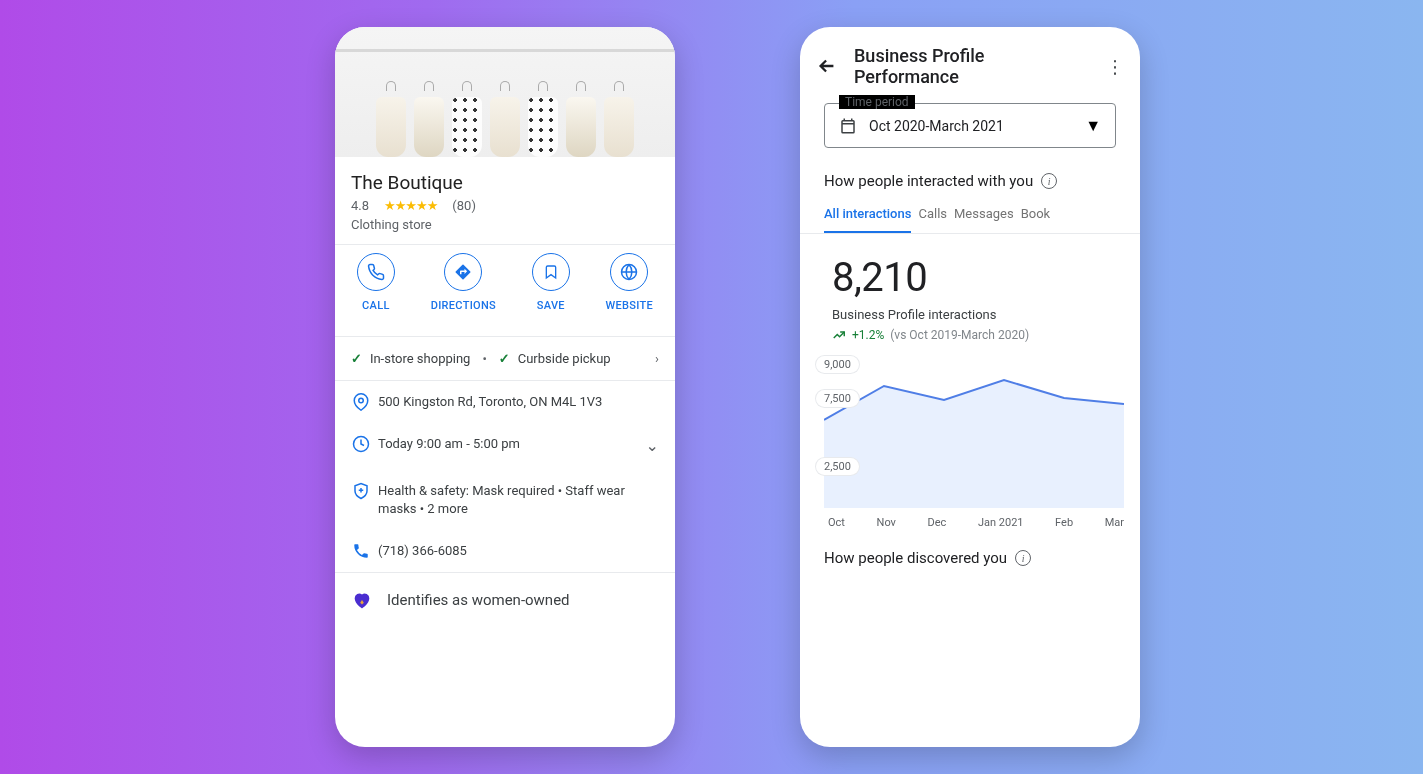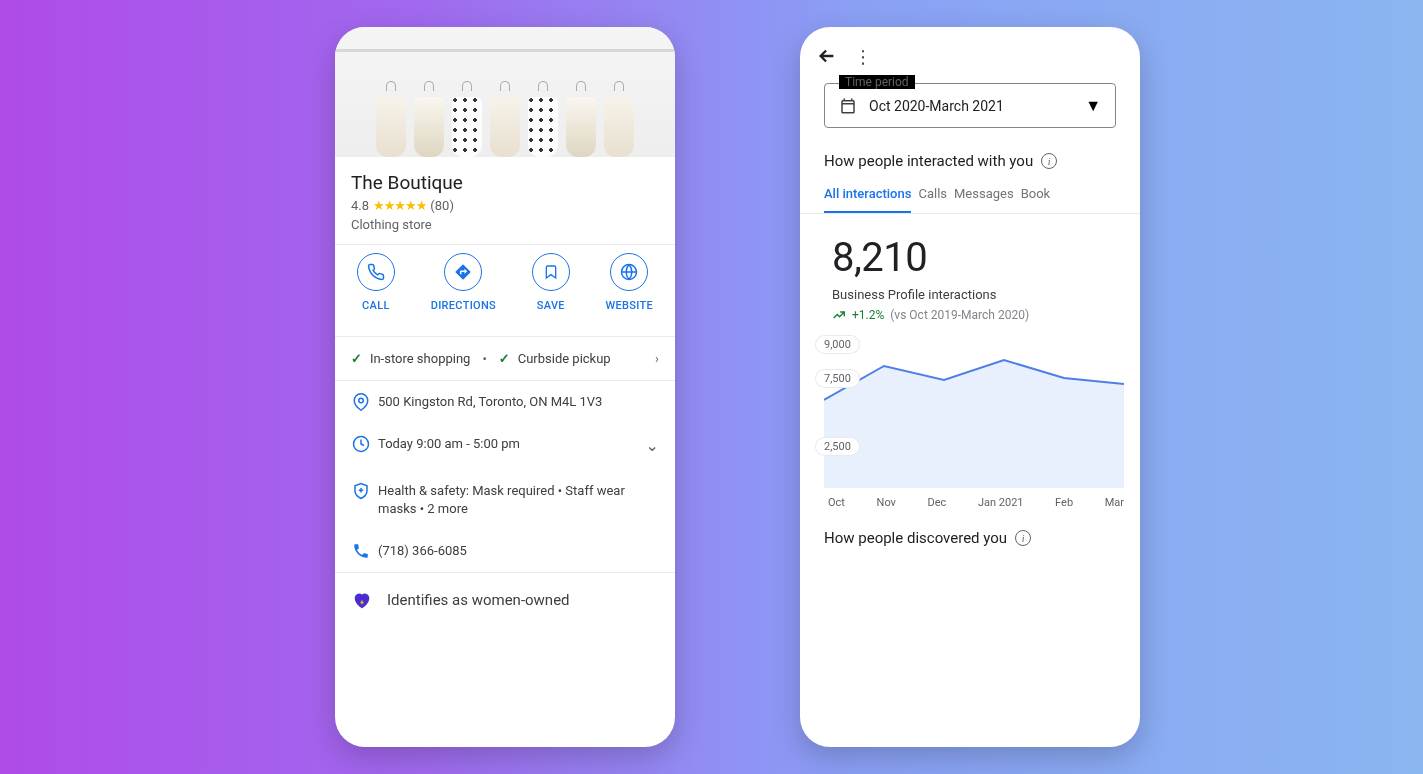--- a/index.html
+++ b/index.html
@@ -36,21 +36,21 @@
 }
 .hanger { width: 38px; height: 78px; position: relative; }
 .garment { position:absolute; top:18px; left:4px; width:30px; height:60px; border-radius:6px 6px 12px 12px; }
 .g1 { background: linear-gradient(#f7f3ea,#e8e0d0); }
 .g2 { background: radial-gradient(circle at 30% 30%, #333 2px, #fdfdfd 2px) 0 0/10px 10px; }
 .g3 { background: linear-gradient(#faf7f0,#ded6c2); }
 .hook{position:absolute;top:2px;left:50%;width:10px;height:10px;border:1.5px solid #aaa;border-bottom:none;border-radius:50% 50% 0 0;transform:translateX(-50%);}
 .rail{position:absolute;top:22px;left:0;right:0;height:3px;background:#d8d8d8;}
 .listing-head { padding: 14px 16px 12px; }
 .biz-name { font-size: 19px; color: #222; margin-bottom: 4px; }
-.rating-row { display:flex; align-items:center; gap:4px; font-size:13px; color:#5f6368; margin-bottom:4px;}
+.rating-row { display:flex; align-items:center; gap:15px; font-size:13px; color:#5f6368; margin-bottom:4px;}
 .stars { color: #fbbc04; font-size:13px; letter-spacing:-1px;}
 .cat { font-size:13px; color:#5f6368; }
 .actions { display:flex; justify-content:space-around; padding:8px 4px 24px; border-top:1px solid #e8eaed; border-bottom:1px solid #e8eaed;}
 .act { display:flex; flex-direction:column; align-items:center; gap:8px; cursor:pointer;}
 .act-circle{width:38px;height:38px;border:1.5px solid #1a73e8;border-radius:50%;display:flex;align-items:center;justify-content:center;color:#1a73e8;}
 .act-label{font-size:11px;font-weight:500;color:#1a73e8;letter-spacing:0.3px;}
 .feat-row{display:flex;align-items:center;gap:8px;padding:14px 16px;border-bottom:1px solid #e8eaed;font-size:13px;color:#3c4043;}
 .check{color:#188038;font-weight:bold;}
 .dot-sep{color:#5f6368;margin:0 4px;}
 .chev{margin-left:auto;color:#5f6368;}
@@ -230,20 +230,21 @@
   </div>
 </div>
 
 <div class="phone">
   <div class="p2-header">
     <span>
       <svg width="22" height="22" viewBox="0 0 24 24" fill="none" stroke="#202124" stroke-width="2.5">
           <path d="M19 12H5M11 18l-6-6 6-6"></path>
         </svg>
     </span>
+    <span class="p2-title">Business Profile Performance</span>
     <span class="dots">⋮</span>
   </div>
 
   <div class="time-wrap">
     <div class="time-field">
       <span class="time-legend">Time period</span>
       <span>
         <svg width="18" height="18" viewBox="0 0 24 24" fill="#3c4043">
             <path d="M19 4h-1V2h-2v2H8V2H6v2H5a2 2 0 0 0-2 2v14a2 2 0 0 0 2 2h14a2 2 0 0 0 2-2V6a2 2 0 0 0-2-2zm0 16H5V10h14zm0-12H5V6h14z"></path>
           </svg>

